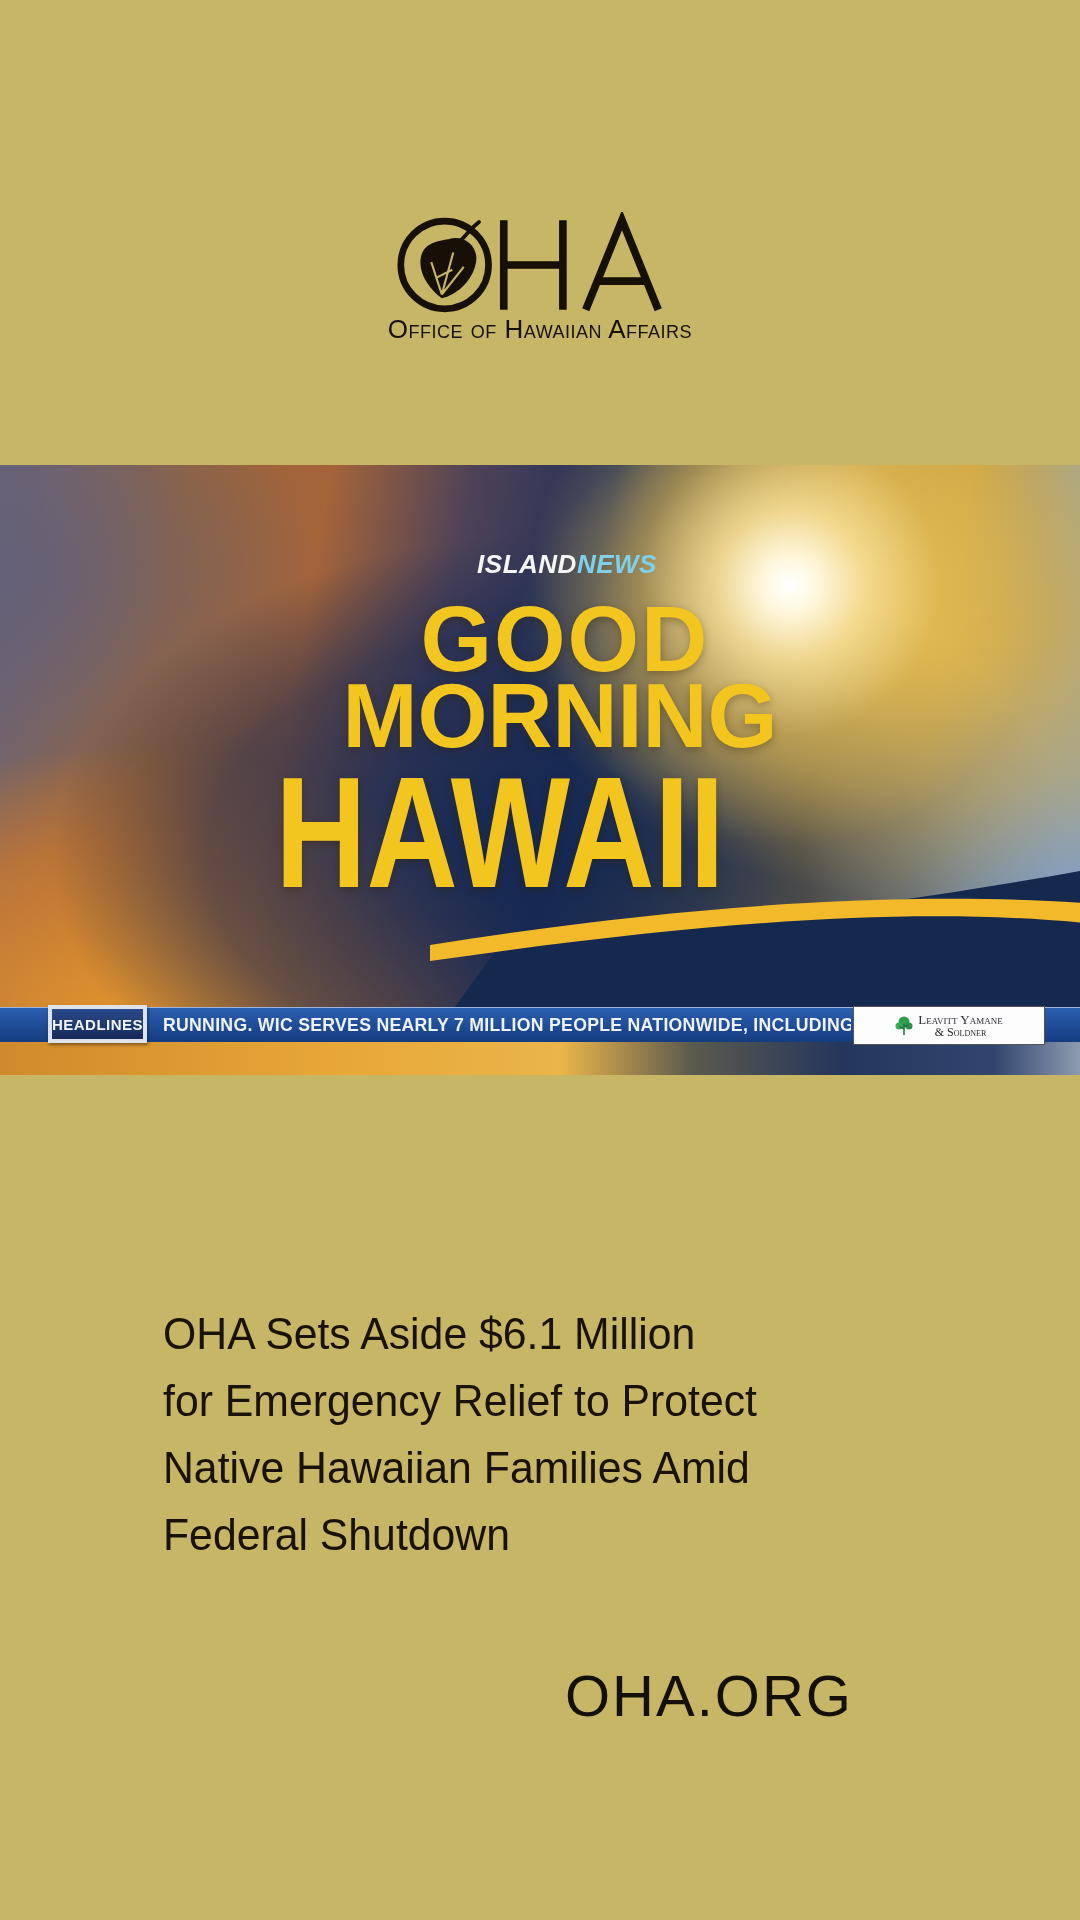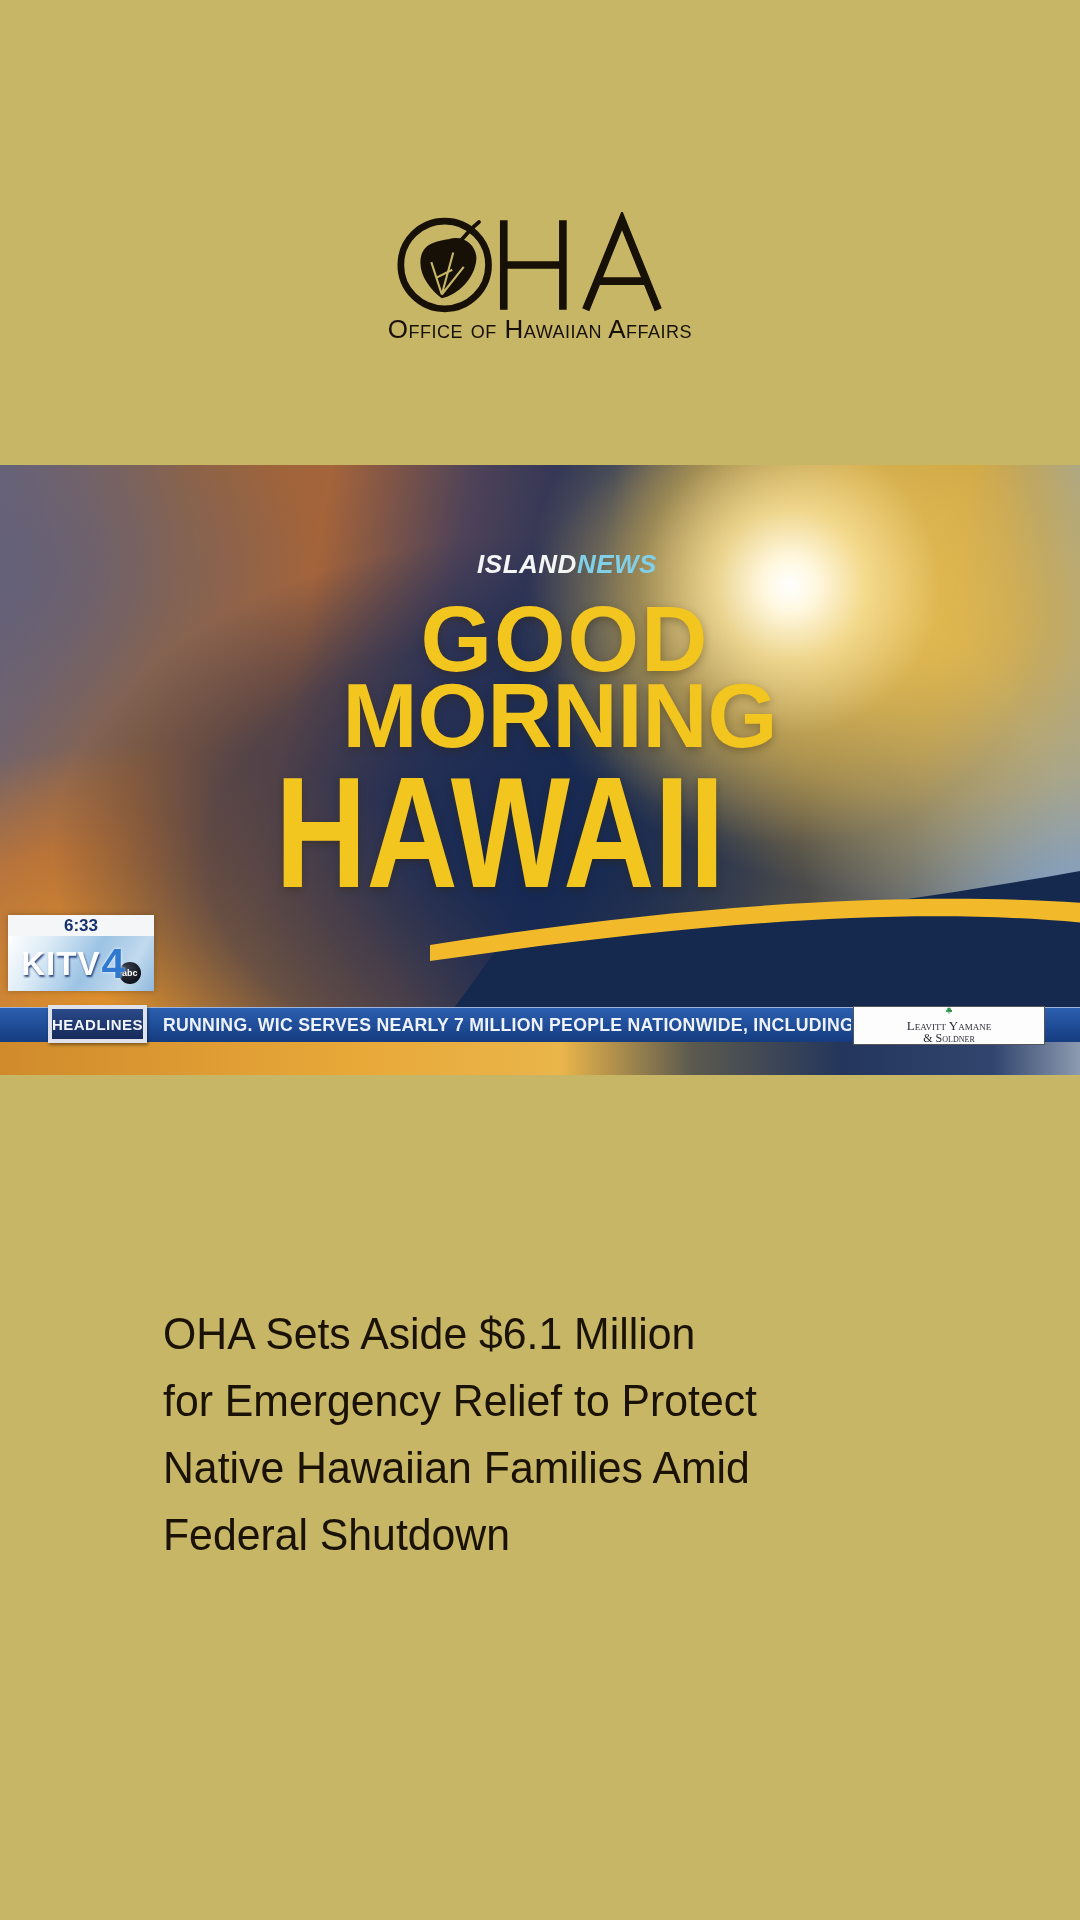--- a/index.html
+++ b/index.html
@@ -67,21 +67,21 @@
     background:#dfe3e9;box-shadow:1px 2px 3px rgba(0,0,0,.4);
     display:flex;align-items:center;justify-content:center;padding:4px;box-sizing:border-box;}
   .headlines-inner{width:100%;height:100%;background:linear-gradient(#2a4a8a,#152a5a);
     display:flex;align-items:center;justify-content:center;
     font-size:15px;font-weight:800;color:#f2f5fa;letter-spacing:.5px;}
   .ticker-text-clip{position:absolute;left:163px;top:0;width:688px;height:34px;overflow:hidden;
     display:flex;align-items:center;}
   .ticker-text{white-space:nowrap;font-size:19px;font-weight:700;color:#eef2fa;
     letter-spacing:.3px;transform:scaleX(.93);transform-origin:left center;}
   .sponsor-box{position:absolute;right:35px;top:-2px;width:190px;height:37px;background:#fdfdfd;
-    border:1px solid #555;display:flex;align-items:center;justify-content:center;gap:5px;flex-direction:column;}
+    border:1px solid #555;display:flex;align-items:center;justify-content:center;gap:5px;}
   .sponsor-name{font-family:"Liberation Serif",serif;font-variant:small-caps;color:#2a2a33;
     text-align:center;line-height:12px;}
   .sponsor-name .l1{font-size:13px;}
   .sponsor-name .l2{font-size:12px;}
 
   .lower-strip{position:absolute;left:0;top:576px;width:1080px;height:34px;z-index:4;
     background:linear-gradient(90deg,#d08a2c 0%,#e8a838 32%,#eab54a 52%,#5c5a4e 64%,#24365c 78%,#31456e 92%,#8d9bb0 100%);}
 
   
   .headline-block{position:absolute;left:163px;top:1300px;color:#1b1206;
@@ -122,28 +122,20 @@
     </svg>
 
     <div class="island-news">
       <span class="island">ISLAND</span><span class="news">NEWS</span>
     </div>
 
     <div class="show-title t-good">GOOD</div>
     <div class="show-title t-morning">MORNING</div>
     <div class="show-title t-hawaii">HAWAII</div>
 
-    <div class="kitv-bug">
-      <div class="kitv-time">6:33</div>
-      <div class="kitv-logo">
-        <span class="kitv-call">KITV</span>
-        <span class="kitv-four">4</span>
-        <span class="abc-circle">abc</span>
-      </div>
-    </div>
 
     <div class="ticker">
       <div class="headlines-badge">
         <div class="headlines-inner">HEADLINES</div>
       </div>
       <div class="ticker-text-clip">
         <span class="ticker-text">RUNNING. WIC SERVES NEARLY 7 MILLION PEOPLE NATIONWIDE, INCLUDING 26,</span>
       </div>
       <div class="sponsor-box">
         <svg width="18" height="22" viewBox="0 0 18 22">
@@ -162,14 +154,15 @@
     <div class="lower-strip"></div>
   </section>
 
   <section class="headline-block">
     <div>OHA Sets Aside $6.1 Million</div>
     <div>for Emergency Relief to Protect</div>
     <div>Native Hawaiian Families Amid</div>
     <div>Federal Shutdown</div>
   </section>
 
+  <div class="website-url">OHA.ORG</div>
 
 </div>
 
 </body></html>

